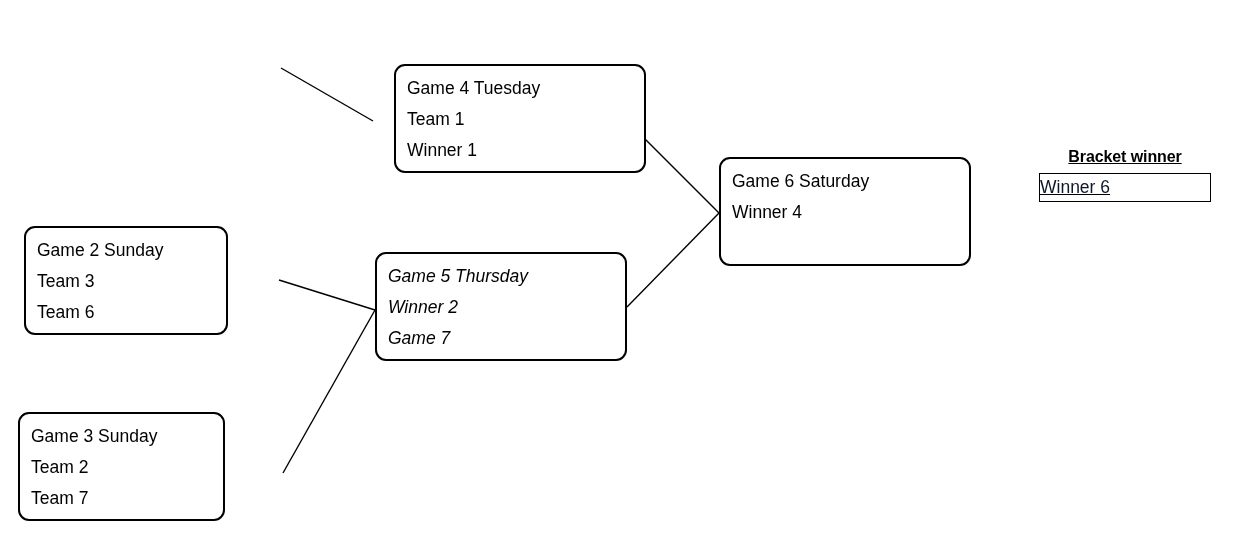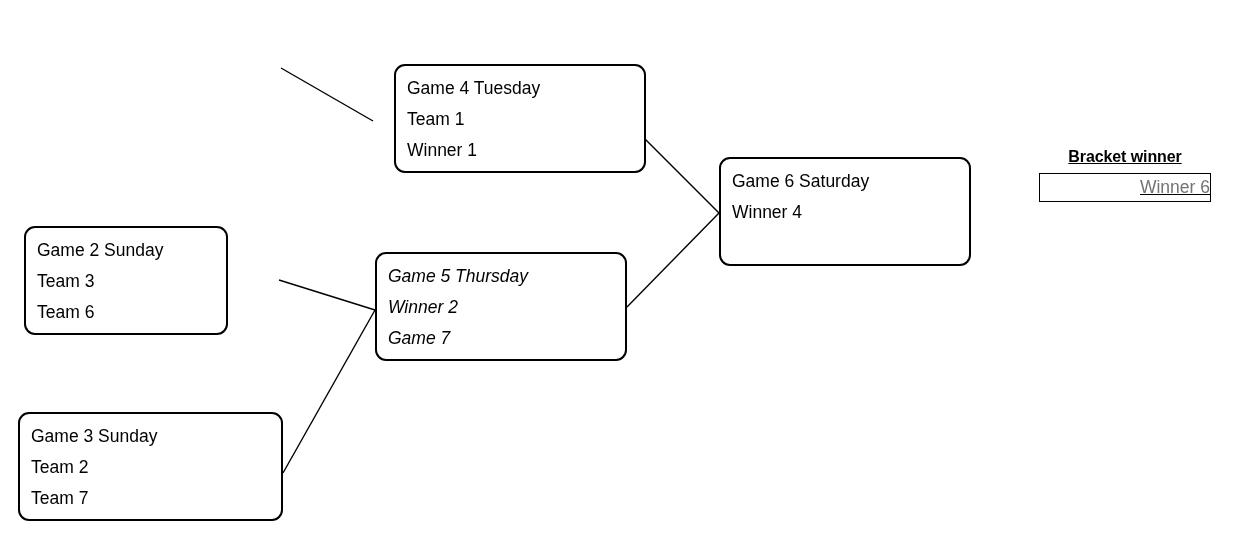--- a/index.html
+++ b/index.html
@@ -50,23 +50,23 @@
     font-weight: bold;
     color: #000000;
     text-align: center;
     white-space: nowrap;
     letter-spacing: -0.1px;
   }
   .winner-box {
     box-sizing: border-box;
     border: 1.3px solid #000000;
     background: #ffffff;
-    text-align: right;
+    text-align: left;
     font-size: 17.5px;
-    color: #737373;
+    color: #0f172a;
     line-height: 27px;
     height: 29px;
     margin-top: 7px;
   }
 </style>
 </head>
 <body>
 
 <div id="bracket-canvas">
 
@@ -78,21 +78,21 @@
     <line x1="627" y1="307" x2="719" y2="213" stroke="#000000" stroke-width="1.4"></line>
   </svg>
 
 
   <div class="game-box" style="left:24px; top:226px; width:204px; height:109px;">
     <div class="game-line">Game 2 Sunday</div>
     <div class="game-line">Team 3</div>
     <div class="game-line">Team 6</div>
   </div>
 
-  <div class="game-box" style="left:18px; top:412px; width:265px; height:109px;">
+  <div class="game-box" style="left:18px; top:412px; width:207px; height:109px;">
     <div class="game-line">Game 3 Sunday</div>
     <div class="game-line">Team 2</div>
     <div class="game-line">Team 7</div>
   </div>
 
   <div class="game-box" style="left:373px; top:64px; width:252px; height:109px;margin-left:21px;">
     <div class="game-line">Game 4 Tuesday</div>
     <div class="game-line">Team 1</div>
     <div class="game-line">Winner 1</div>
   </div>

